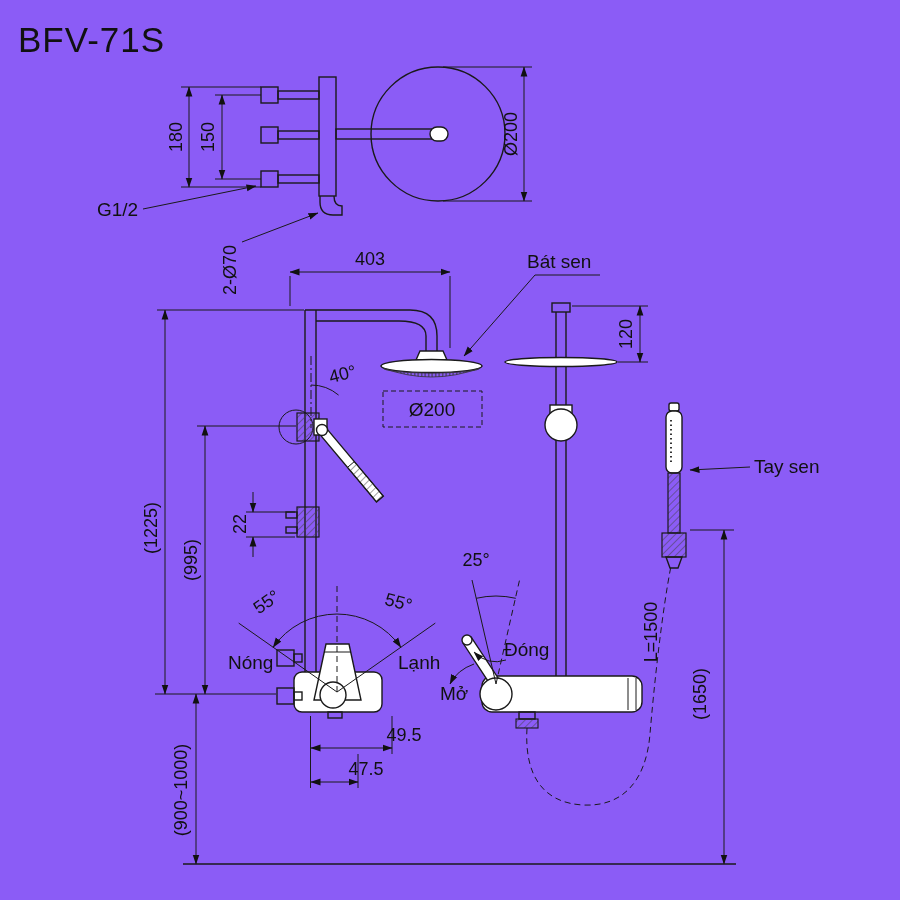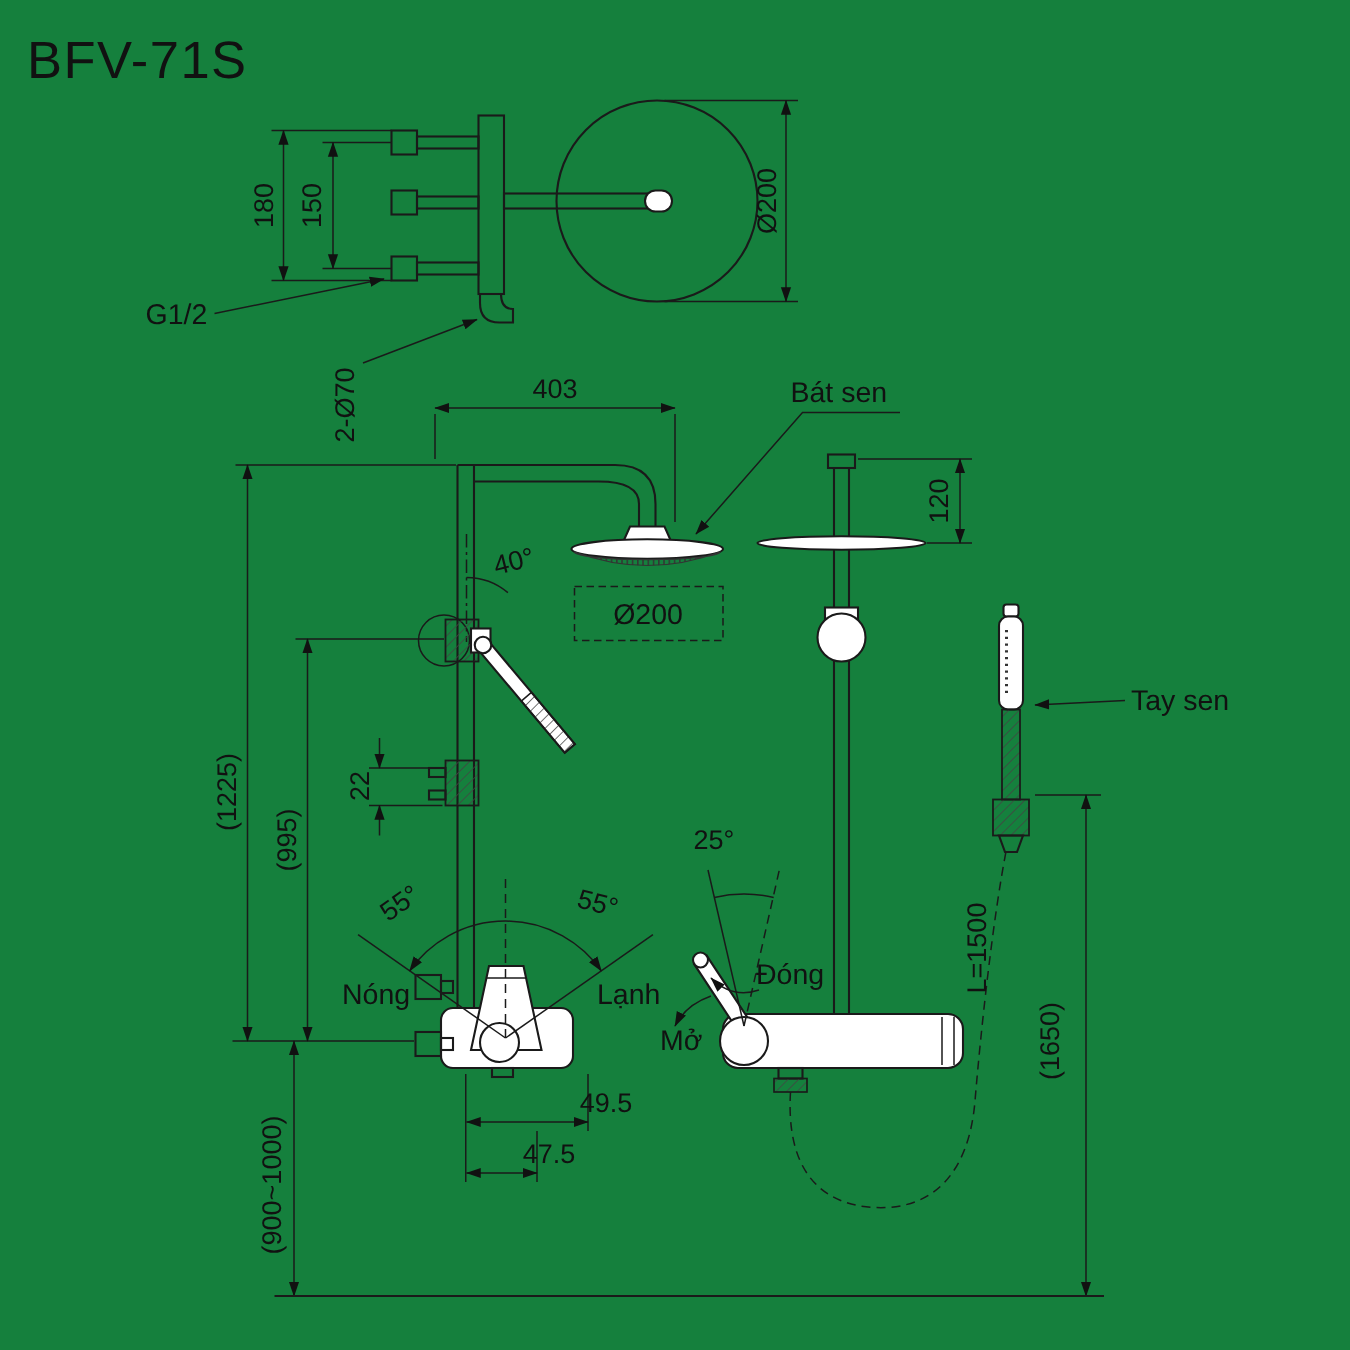--- a/index.html
+++ b/index.html
@@ -1,16 +1,16 @@
 <!DOCTYPE html>
 <html><head>
 <meta charset="utf-8">
 <style>
   html,body{margin:0;padding:0;background:#fff;}
-  .page{width:900px;height:900px;position:relative;background:#15803d;overflow:hidden;}
+  .page{width:900px;height:900px;position:relative;background:#8b5cf6;overflow:hidden;}
   svg{display:block;}
   text{font-family:"Liberation Sans","DejaVu Sans",sans-serif;fill:#111;}
   .t-dim{font-size:18px;}
   .t-label{font-size:19px;}
   .t-title{font-size:35px;letter-spacing:1px;}
   .ln{stroke:#1a1a1a;stroke-width:1.4;fill:none;}
   .thin{stroke:#1a1a1a;stroke-width:1;fill:none;}
   .wfill{stroke:#1a1a1a;stroke-width:1.4;fill:#fff;}
   .dash{stroke-dasharray:6,4;}
   .dashdot{stroke-dasharray:9,3,2,3;}

